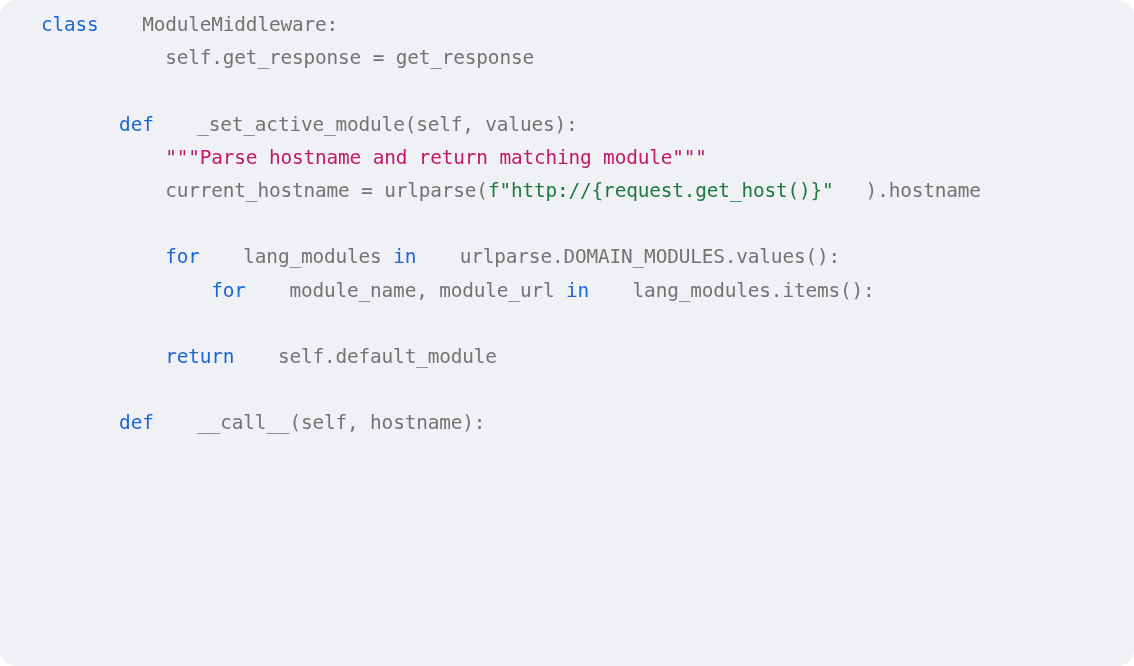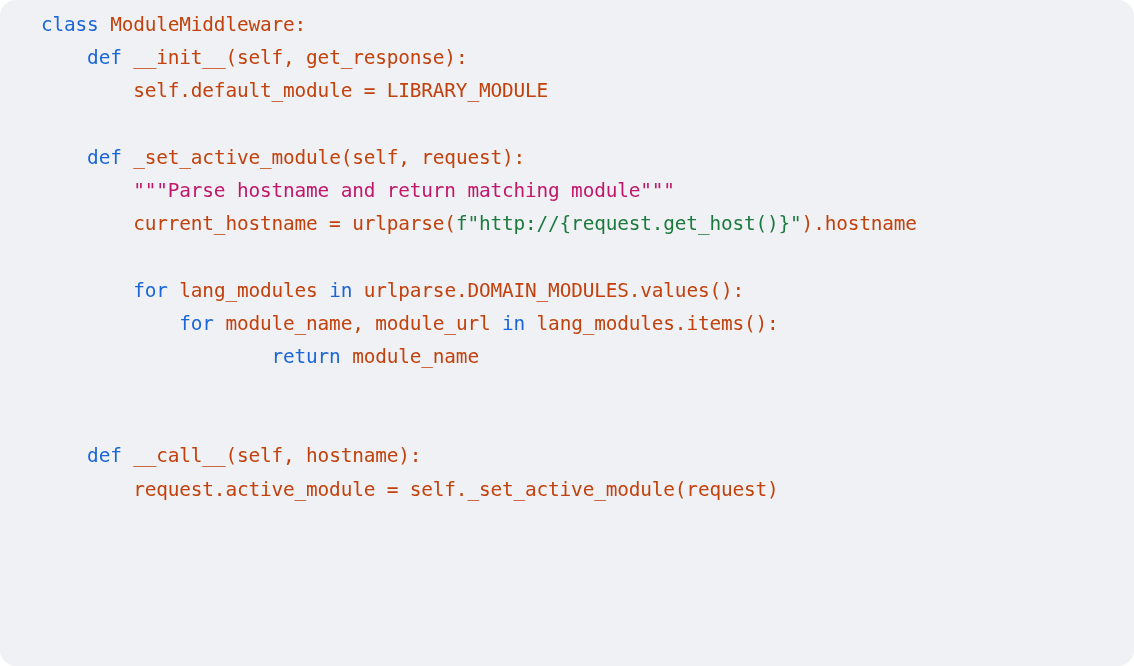--- a/index.html
+++ b/index.html
@@ -40,38 +40,36 @@
     font-size: 19.4px;
     letter-spacing: -0.15px;
     color: #36454f;
   }
   .tok {
     white-space: pre;
   }
   .t-kw   { color: #1a66d8; }
   .t-str  { color: #1b7a3e; }
   .t-doc  { color: #c2166b; }
-  .t-txt  { color: #c2410c; }
+  .t-txt  { color: #737373; margin-left: 32px; }
 </style>
 </head>
 <body>
 
 <div id="root">
   <div class="code-card" style="background: rgb(240, 241, 244); border-radius: 16px;">
     <div class="code-body">
         <div class="code-line"><span class="tok t-kw">class </span><span class="tok t-txt">ModuleMiddleware:</span></div>
-        <div class="code-line"><span class="tok t-txt">    </span><span class="tok t-kw">def </span><span class="tok t-txt">__init__(self, get_response):</span></div>
-        <div class="code-line"><span class="tok t-txt">        self.default_module = LIBRARY_MODULE</span></div>
+        <div class="code-line"><span class="tok t-txt">        self.get_response = get_response</span></div>
         <div class="code-line"><span class="tok t-txt"></span></div>
-        <div class="code-line"><span class="tok t-txt">    </span><span class="tok t-kw">def </span><span class="tok t-txt">_set_active_module(self, request):</span></div>
+        <div class="code-line"><span class="tok t-txt">    </span><span class="tok t-kw">def </span><span class="tok t-txt">_set_active_module(self, values):</span></div>
         <div class="code-line"><span class="tok t-txt">        </span><span class="tok t-doc">"""Parse hostname and return matching module"""</span></div>
         <div class="code-line"><span class="tok t-txt">        current_hostname = urlparse(</span><span class="tok t-str">f"http://{request.get_host()}"</span><span class="tok t-txt">).hostname</span></div>
         <div class="code-line"><span class="tok t-txt"></span></div>
         <div class="code-line"><span class="tok t-txt">        </span><span class="tok t-kw">for </span><span class="tok t-txt">lang_modules </span><span class="tok t-kw">in </span><span class="tok t-txt">urlparse.DOMAIN_MODULES.values():</span></div>
         <div class="code-line"><span class="tok t-txt">            </span><span class="tok t-kw">for </span><span class="tok t-txt">module_name, module_url </span><span class="tok t-kw">in </span><span class="tok t-txt">lang_modules.items():</span></div>
-        <div class="code-line"><span class="tok t-txt">                    </span><span class="tok t-kw">return </span><span class="tok t-txt">module_name</span></div>
         <div class="code-line"><span class="tok t-txt"></span></div>
+        <div class="code-line"><span class="tok t-txt">        </span><span class="tok t-kw">return </span><span class="tok t-txt">self.default_module</span></div>
         <div class="code-line"><span class="tok t-txt"></span></div>
         <div class="code-line"><span class="tok t-txt">    </span><span class="tok t-kw">def </span><span class="tok t-txt">__call__(self, hostname):</span></div>
-        <div class="code-line"><span class="tok t-txt">        request.active_module = self._set_active_module(request)</span></div>
       </div>
   </div>
 </div>
 
 </body></html>

